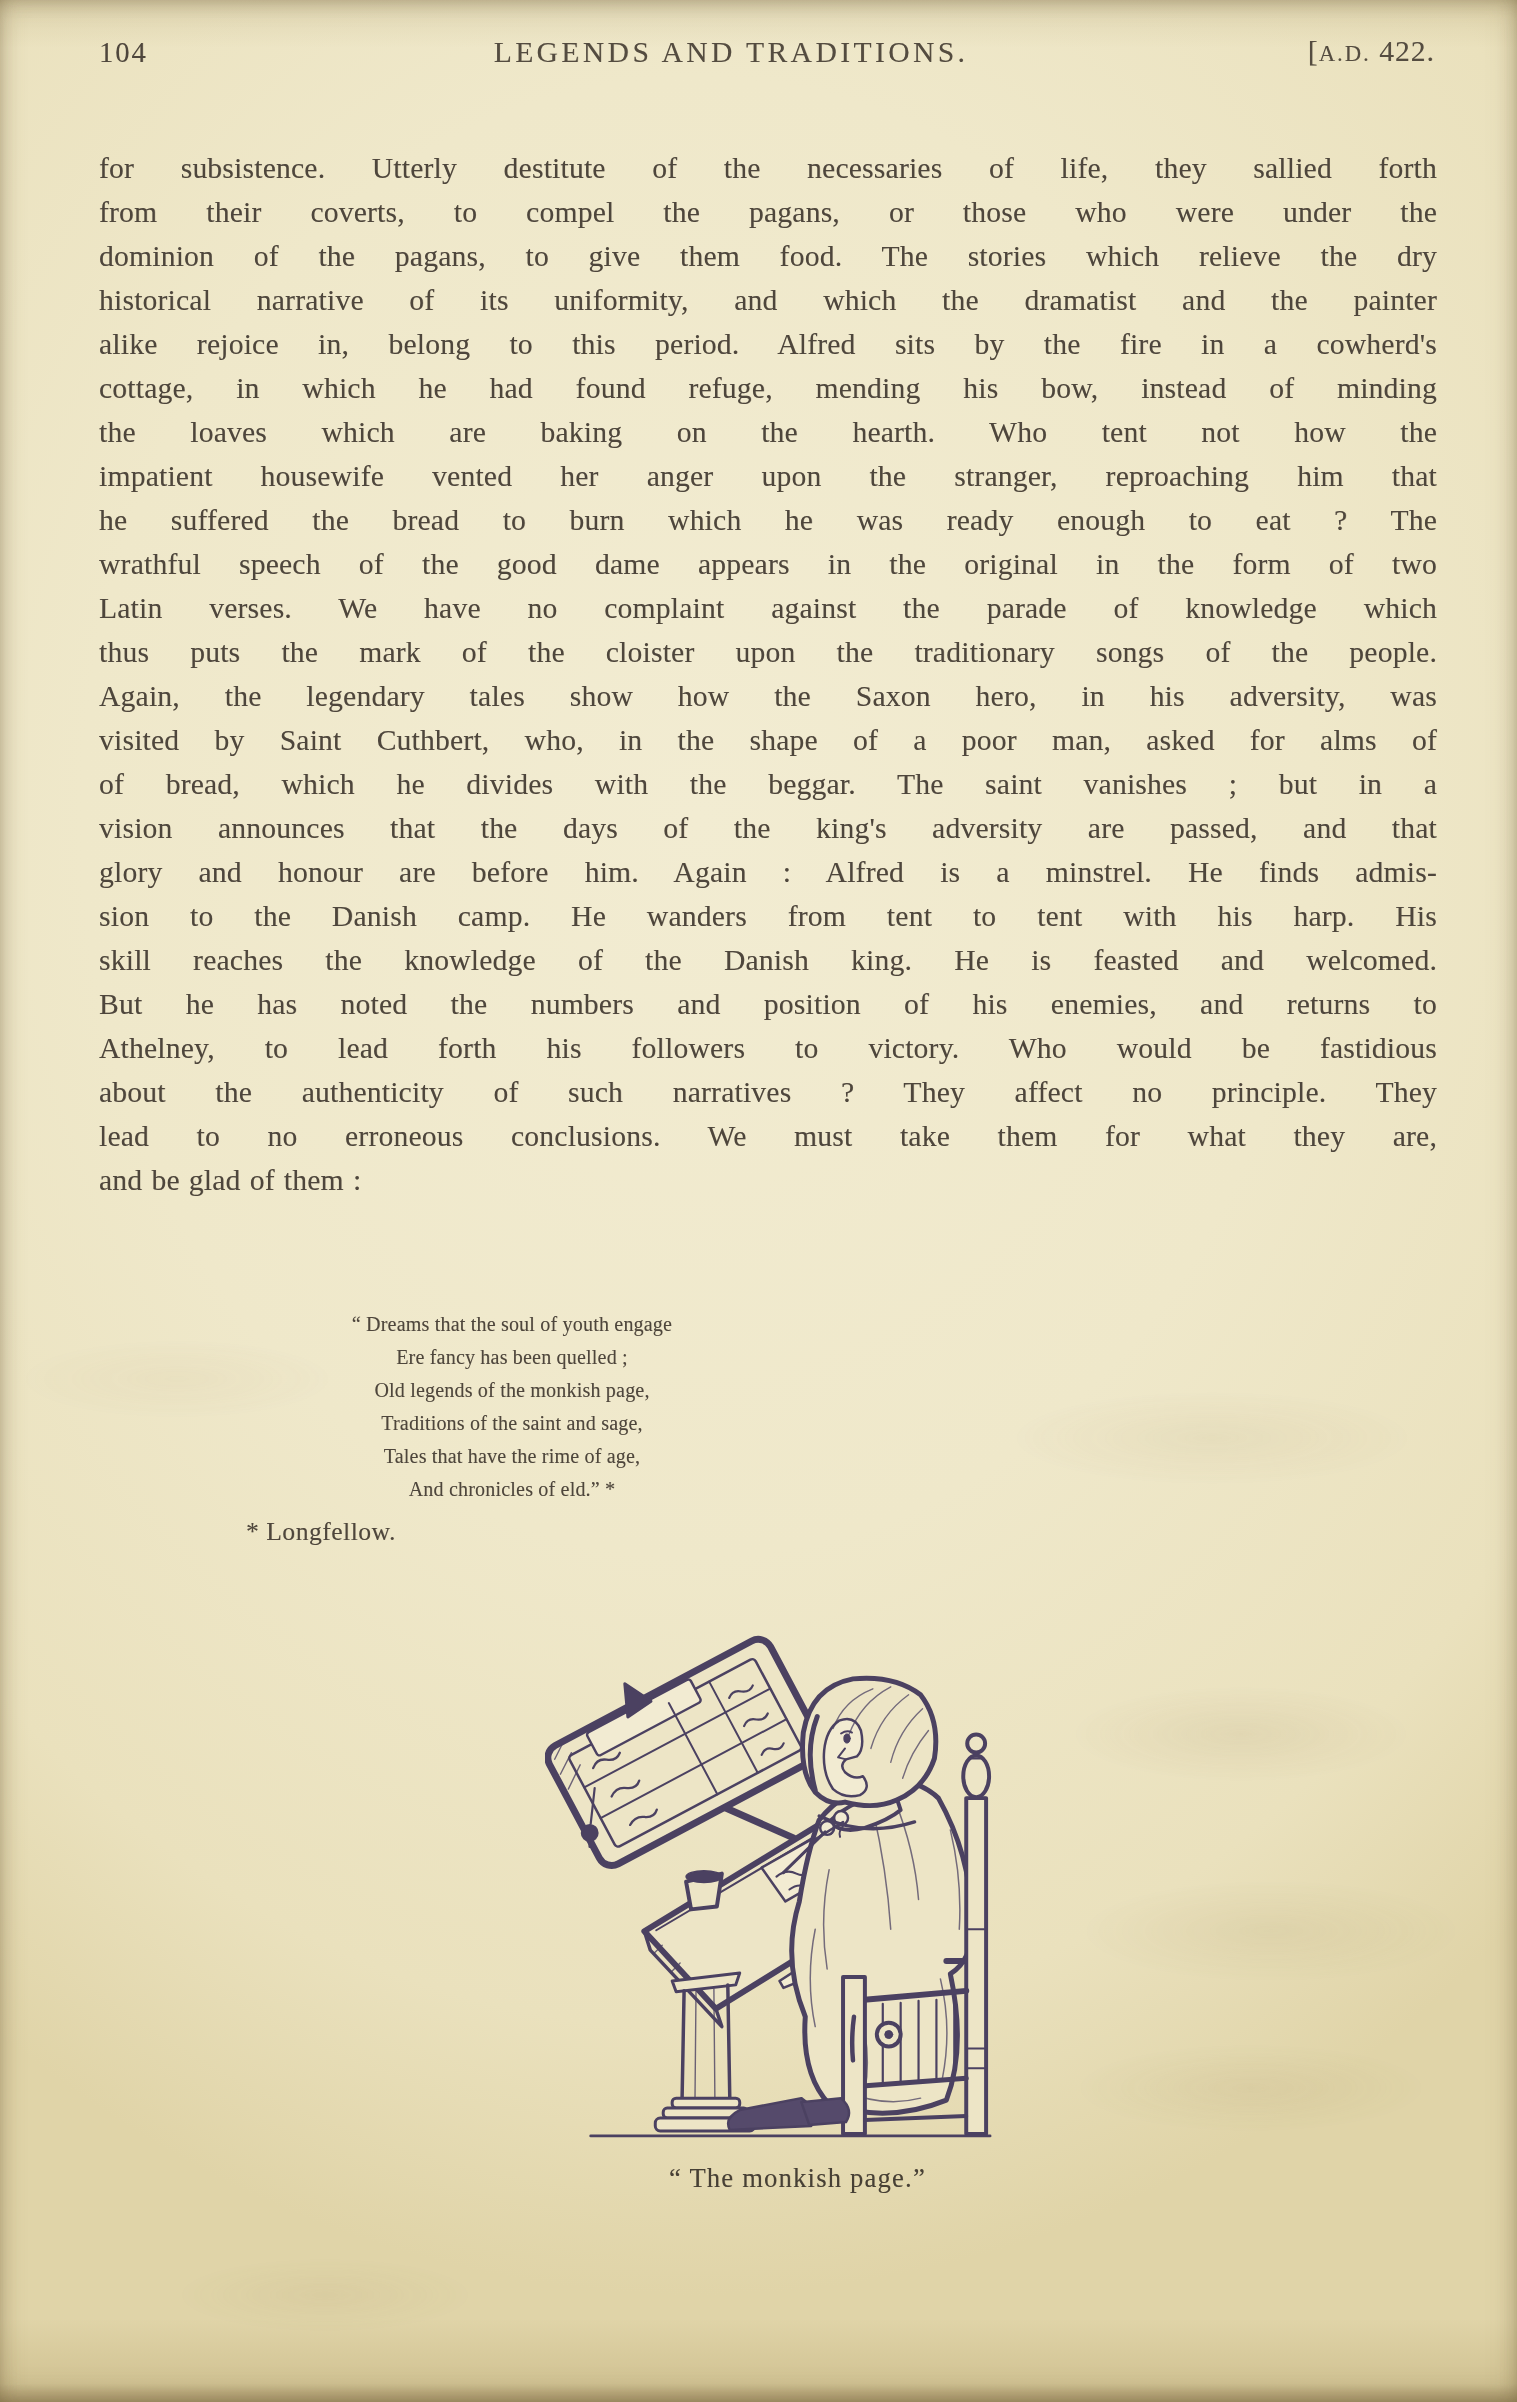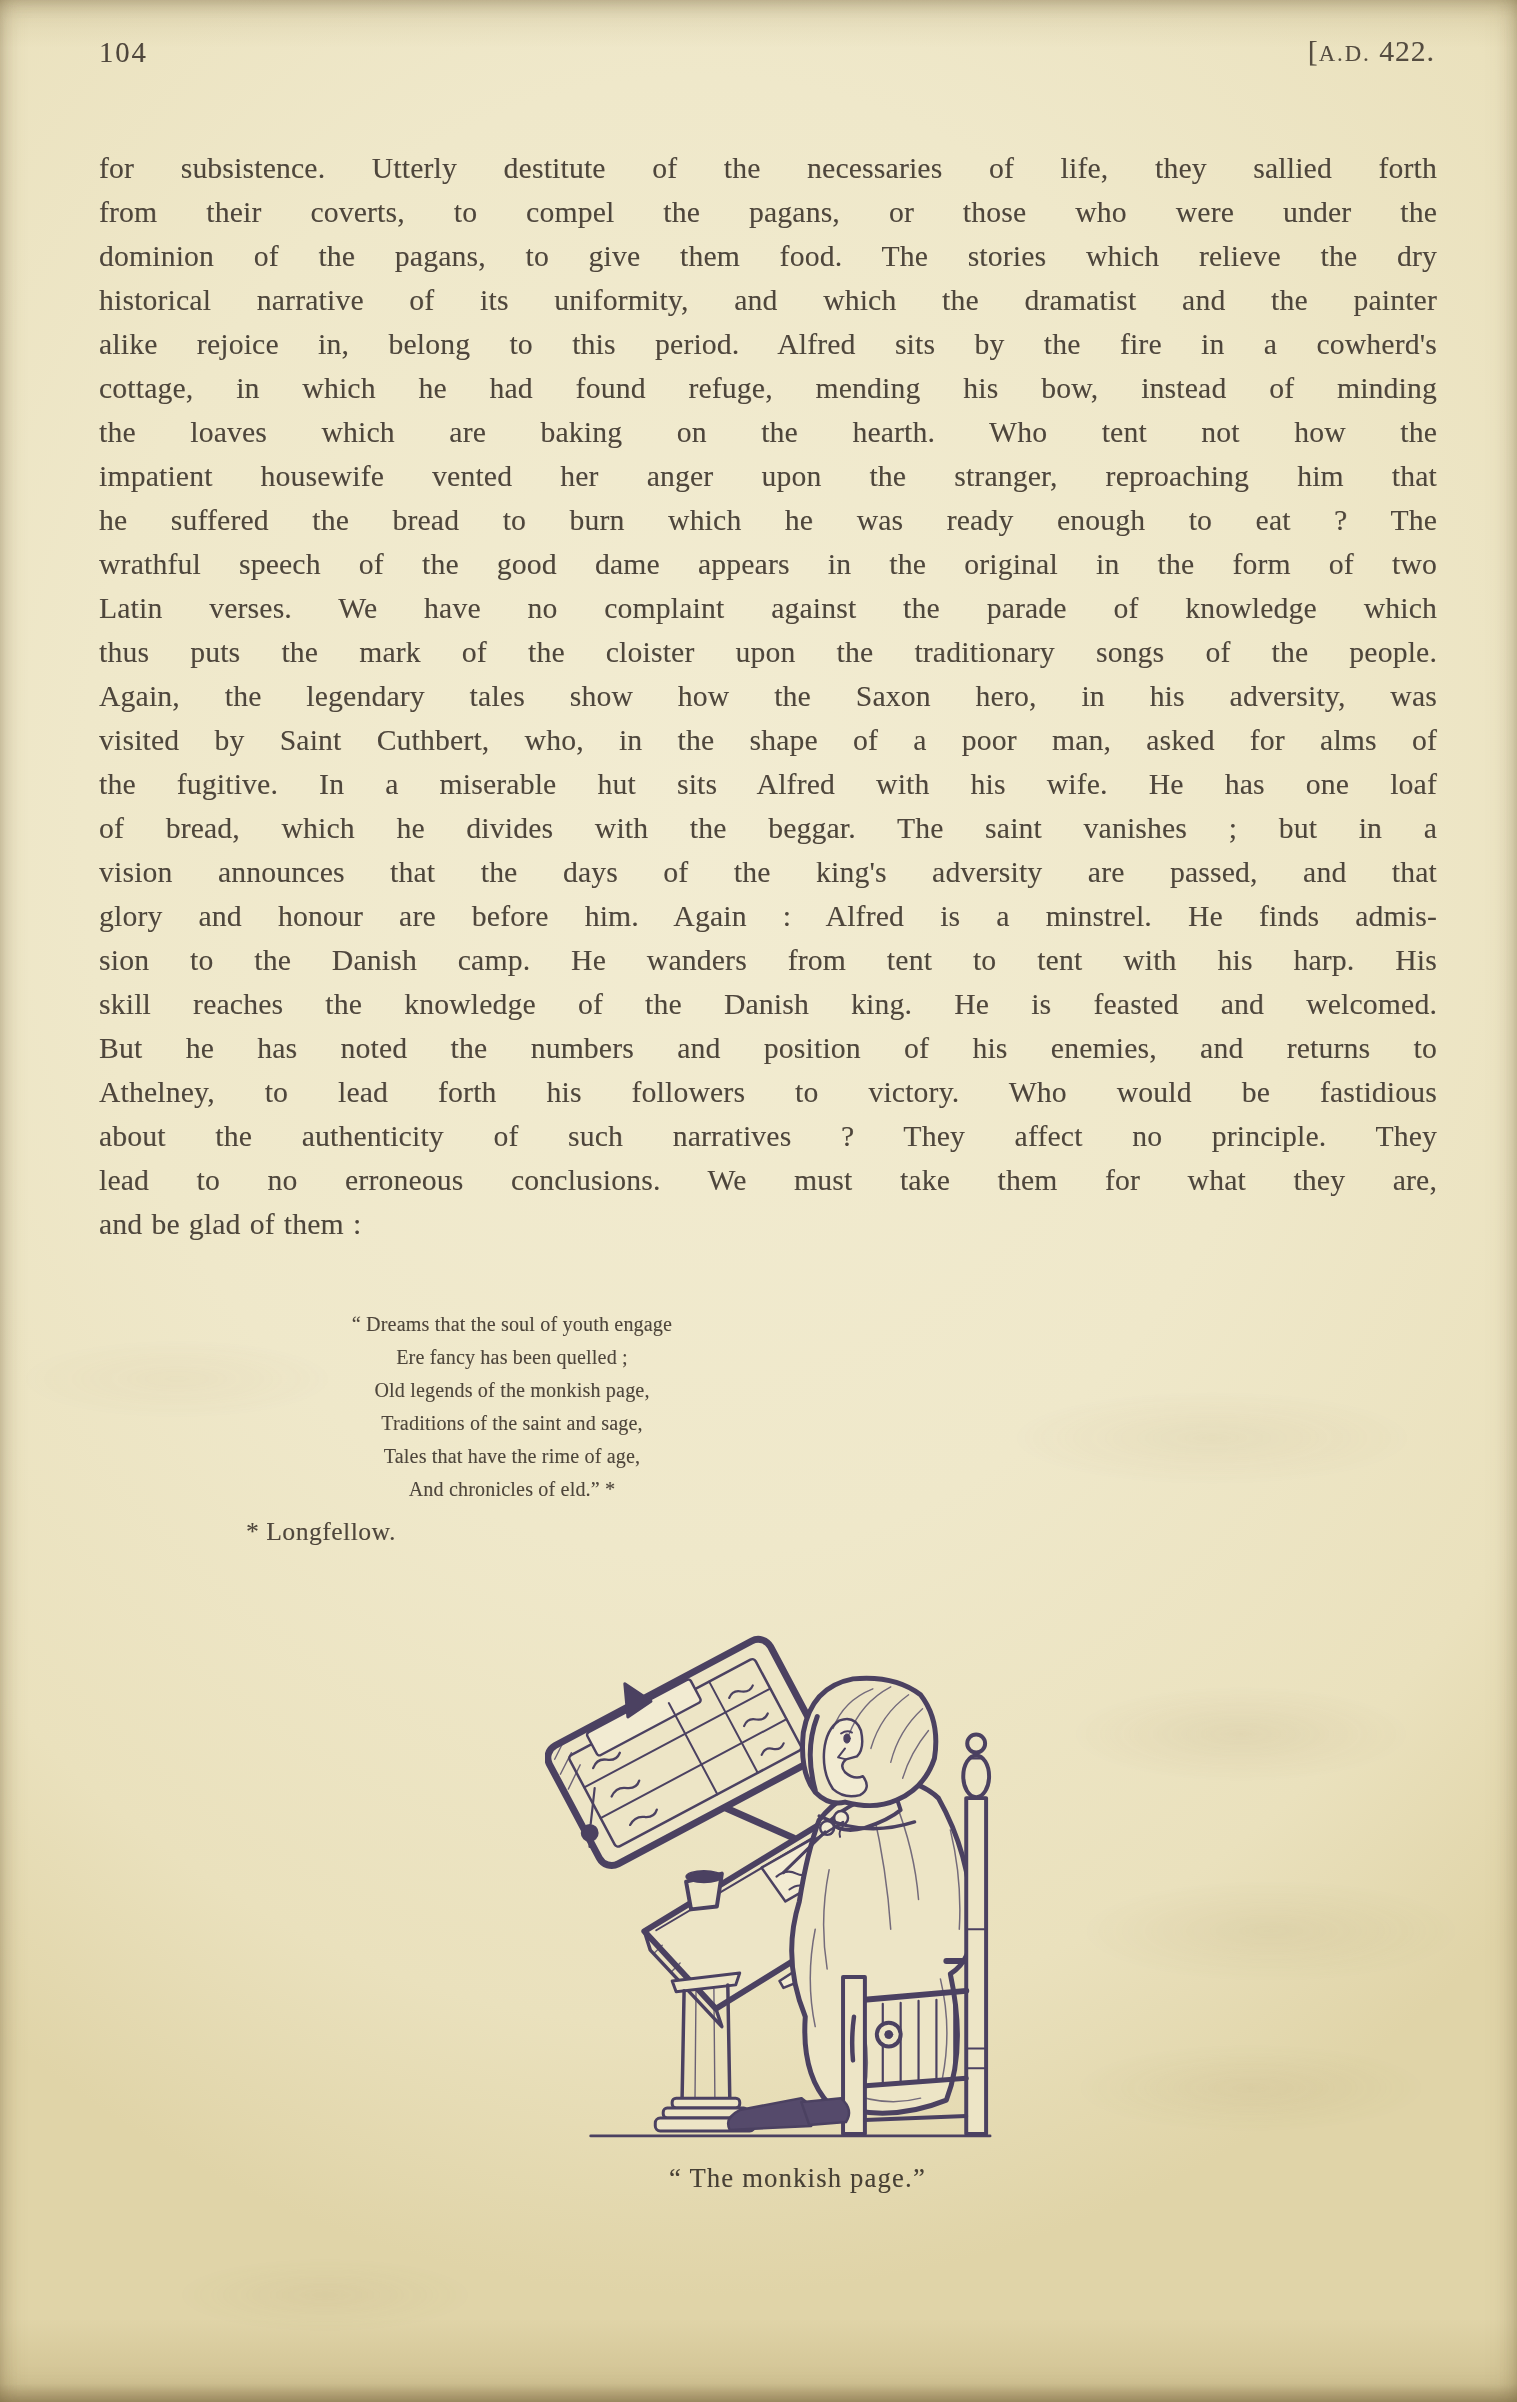--- a/index.html
+++ b/index.html
@@ -51,38 +51,38 @@
   .figure{position:absolute;left:545px;top:1631px;width:457px;height:522px;}
   .caption{left:569px;top:2163px;width:457px;text-align:center;font-size:26.6px;letter-spacing:1.2px;color:#474035;}
 </style>
 </head>
 <body>
 
 <div id="page">
   <div class="ghost"></div>
 
   <div class="txt pagenum">104</div>
+  <div class="txt title">LEGENDS AND TRADITIONS.</div>
   <div class="txt dateline"><span>[</span><span class="ad">A.D.</span>&nbsp;<span>422.</span></div>
 
   <div class="txt body">
     <div class="bodyline">for subsistence.  Utterly destitute of the necessaries of life, they sallied forth</div>
     <div class="bodyline">from their coverts, to compel the pagans, or those who were under the</div>
     <div class="bodyline">dominion of the pagans, to give them food.  The stories which relieve the dry</div>
     <div class="bodyline">historical narrative of its uniformity, and which the dramatist and the painter</div>
     <div class="bodyline">alike rejoice in, belong to this period.  Alfred sits by the fire in a cowherd's</div>
     <div class="bodyline">cottage, in which he had found refuge, mending his bow, instead of minding</div>
     <div class="bodyline">the loaves which are baking on the hearth.  Who tent not how the</div>
     <div class="bodyline">impatient housewife vented her anger upon the stranger, reproaching him that</div>
     <div class="bodyline">he suffered the bread to burn which he was ready enough to eat ?  The</div>
     <div class="bodyline">wrathful speech of the good dame appears in the original in the form of two</div>
     <div class="bodyline">Latin verses.  We have no complaint against the parade of knowledge which</div>
     <div class="bodyline">thus puts the mark of the cloister upon the traditionary songs of the people.</div>
     <div class="bodyline">Again, the legendary tales show how the Saxon hero, in his adversity, was</div>
     <div class="bodyline">visited by Saint Cuthbert, who, in the shape of a poor man, asked for alms of</div>
-    <div class="bodyline">the fugitive.  In a miserable hut sits Alfred with his wife.  He has one loaf</div>
     <div class="bodyline">of bread, which he divides with the beggar.  The saint vanishes ; but in a</div>
     <div class="bodyline">vision announces that the days of the king's adversity are passed, and that</div>
     <div class="bodyline">glory and honour are before him.  Again : Alfred is a minstrel.  He finds admis-</div>
     <div class="bodyline">sion to the Danish camp.  He wanders from tent to tent with his harp.  His</div>
     <div class="bodyline">skill reaches the knowledge of the Danish king.  He is feasted and welcomed.</div>
     <div class="bodyline">But he has noted the numbers and position of his enemies, and returns to</div>
     <div class="bodyline">Athelney, to lead forth his followers to victory.  Who would be fastidious</div>
     <div class="bodyline">about the authenticity of such narratives ?  They affect no principle.  They</div>
     <div class="bodyline">lead to no erroneous conclusions.  We must take them for what they are,</div>
     <div class="bodyline last">and be glad of them :</div>

